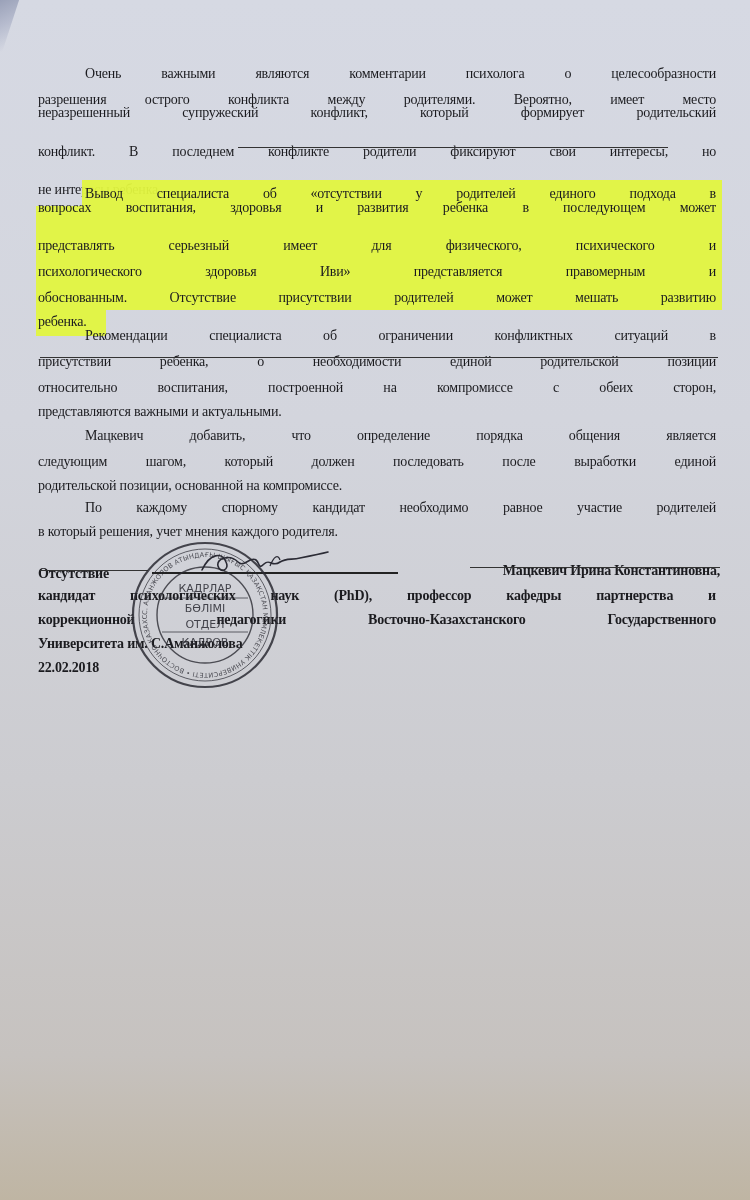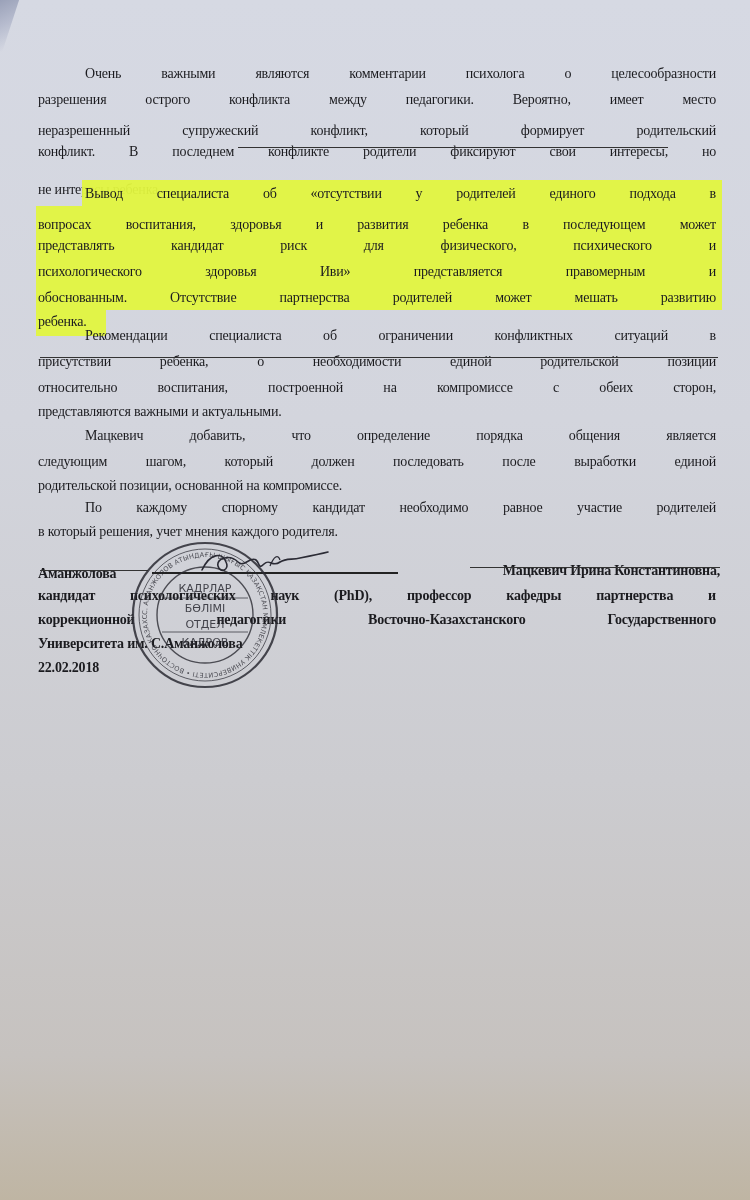--- a/index.html
+++ b/index.html
@@ -88,40 +88,40 @@
     }
   </style>
 </head>
 <body>
 
 <div class="page">
   <div class="corner-shadow"></div>
 
   <div>
     <div class="line indent" style="top:61px">Очень важными являются комментарии психолога о целесообразности</div>
-    <div class="line" style="top:87px">разрешения острого конфликта между педагогики. Вероятно, имеет место</div>
-    <div class="line" style="top:118px">неразрешенный супружеский конфликт, который формирует родительский</div>
+    <div class="line" style="top:87px">разрешения острого конфликта между родителями. Вероятно, имеет место</div>
+    <div class="line" style="top:100px">неразрешенный супружеский конфликт, который формирует родительский</div>
     <div class="line" style="top:139px">конфликт. В последнем конфликте родители фиксируют свои интересы, но</div>
     <div class="line last" style="top:177px">не интересы ребенка.</div>
     <div class="strike" style="left:238px; top:147px; width:430px;"></div>
   </div>
 
   <div>
     <div class="hl-line" style="left:82px; top:180px; width:640px;"></div>
     <div class="hl-line" style="left:36px; top:206px; width:686px;"></div>
     <div class="hl-line" style="left:36px; top:232px; width:686px;"></div>
     <div class="hl-line" style="left:36px; top:258px; width:686px;"></div>
     <div class="hl-line" style="left:36px; top:284px; width:686px;"></div>
     <div class="hl-line" style="left:36px; top:310px; width:70px;"></div>
 
     <div class="line indent" style="top:181px">Вывод специалиста об «отсутствии у родителей единого подхода в</div>
-    <div class="line" style="top:212px">вопросах воспитания, здоровья и развития ребенка в последующем может</div>
-    <div class="line" style="top:233px">представлять кандидат риск для физического, психического и</div>
+    <div class="line" style="top:195px">вопросах воспитания, здоровья и развития ребенка в последующем может</div>
+    <div class="line" style="top:233px">представлять серьезный имеет для физического, психического и</div>
     <div class="line" style="top:259px">психологического здоровья Иви» представляется правомерным и</div>
-    <div class="line" style="top:285px">обоснованным. Отсутствие партнерства родителей может мешать развитию</div>
+    <div class="line" style="top:285px">обоснованным. Отсутствие присутствии родителей может мешать развитию</div>
     <div class="line last" style="top:309px">ребенка.</div>
   </div>
 
   <div>
     <div class="line indent" style="top:323px">Рекомендации специалиста об ограничении конфликтных ситуаций в</div>
     <div class="line" style="top:349px">присутствии ребенка, о необходимости единой родительской позиции</div>
     <div class="line" style="top:375px">относительно воспитания, построенной на компромиссе с обеих сторон,</div>
     <div class="line last" style="top:399px">представляются важными и актуальными.</div>
     <div class="strike" style="left:40px; top:357px; width:678px;"></div>
   </div>
@@ -131,21 +131,21 @@
     <div class="line" style="top:449px">следующим шагом, который должен последовать после выработки единой</div>
     <div class="line last" style="top:473px">родительской позиции, основанной на компромиссе.</div>
   </div>
 
   <div>
     <div class="line indent" style="top:495px">По каждому спорному кандидат необходимо равное участие родителей</div>
     <div class="line last" style="top:519px">в который решения, учет мнения каждого родителя.</div>
   </div>
 
   <div>
-    <div class="line last bold" style="top:561px; width:140px;">Аманжолова</div>
+    <div class="line last bold" style="top:561px; width:140px;">Отсутствие</div>
     <div class="sig-line"></div>
     <div class="line last bold" style="top:558px; left:400px; width:320px; text-align-last:right;">Мацкевич Ирина Константиновна,</div>
     <div class="strike" style="left:40px; top:570px; width:108px;"></div>
     <div class="strike" style="left:470px; top:567px; width:250px;"></div>
     <div class="line bold" style="top:583px">кандидат психологических наук (PhD), профессор кафедры партнерства и</div>
     <div class="line bold" style="top:607px">коррекционной педагогики Восточно-Казахстанского Государственного</div>
     <div class="line last bold" style="top:631px">Университета им. С.Аманжолова</div>
     <div class="line last bold" style="top:655px">22.02.2018</div>
   </div>
 

